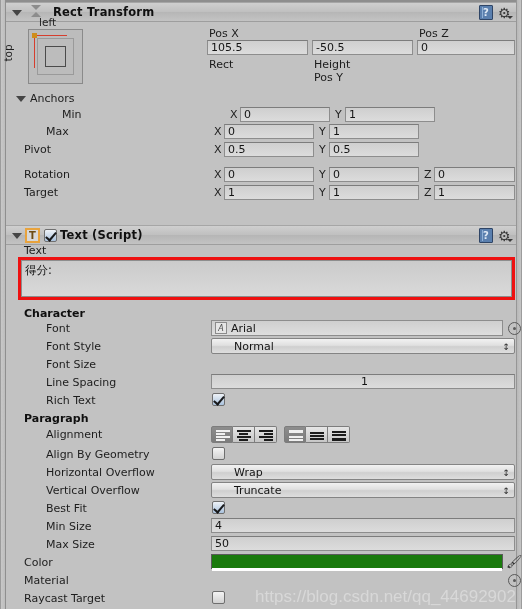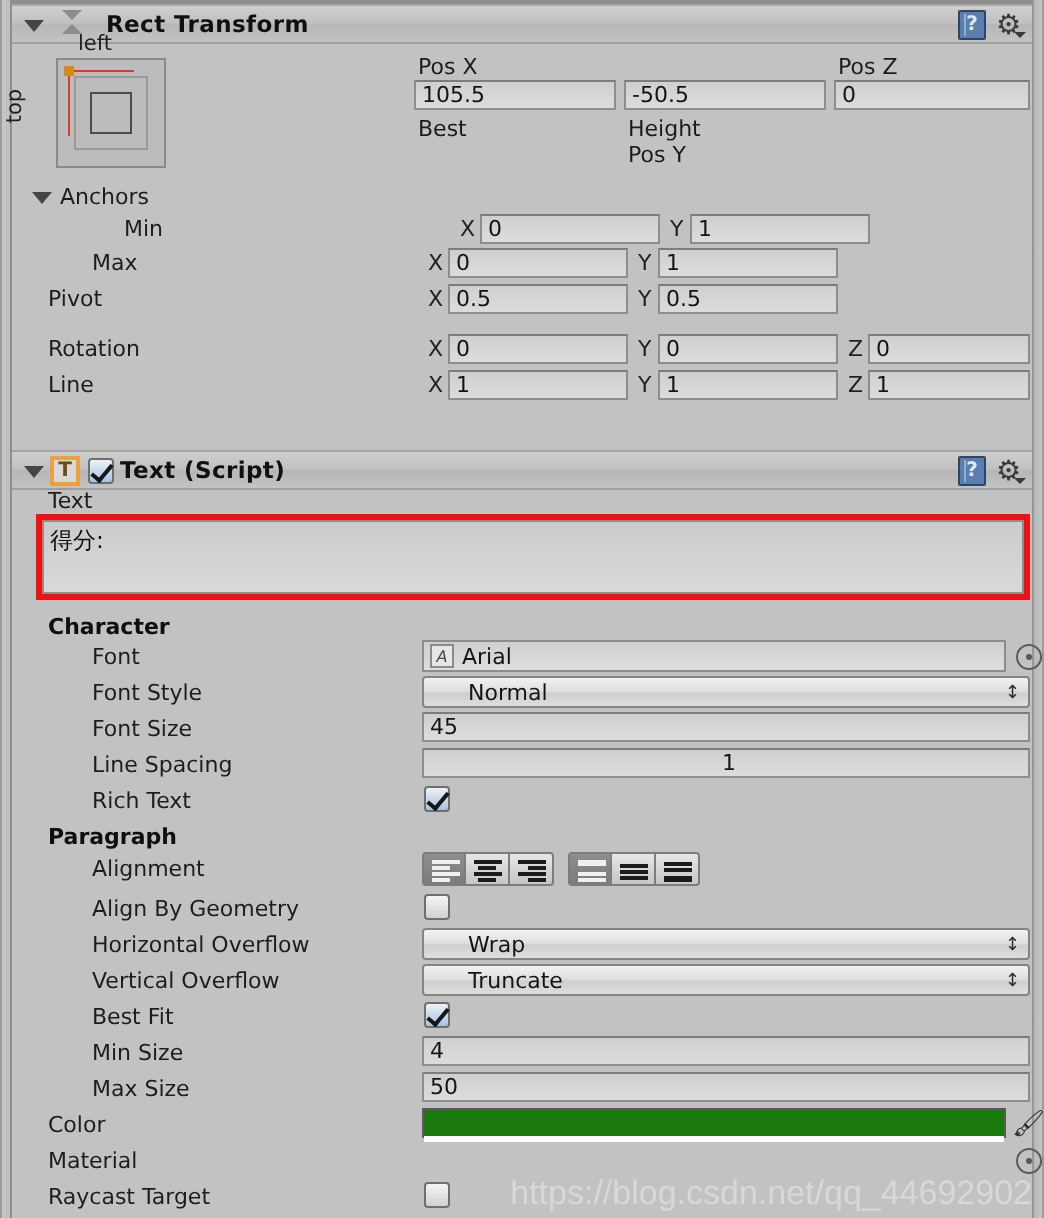--- a/index.html
+++ b/index.html
@@ -202,21 +202,21 @@
       <span style="position:absolute;left:308px;top:1px;margin-top:44px;">Pos Y</span>
       <span style="position:absolute;left:413px;top:1px;">Pos Z</span>
     </div>
     <div style="position:absolute;left:0;top:38px;width:510px;height:17px;">
       <span class="field" style="left:201px;top:0;width:101px;">105.5</span>
       <span class="field" style="left:306px;top:0;width:101px;">-50.5</span>
       <span class="field" style="left:411px;top:0;width:98px;">0</span>
     </div>
 
     <div style="position:absolute;left:0;top:55px;width:510px;height:16px;">
-      <span style="position:absolute;left:203px;top:1px;">Best</span>
+      <span style="position:absolute;left:203px;top:1px;">Rect</span>
       <span style="position:absolute;left:308px;top:1px;">Height</span>
     </div>
 
     <div class="row" style="position:absolute;left:0;top:88px;width:510px;">
       <span class="foldout" style="position:absolute;left:8px;top:2px;margin:0;"></span>
       <span class="lbl" style="left:24px;">Anchors</span>
     </div>
 
     <div class="row" style="position:absolute;left:16px;top:104px;width:510px;text-decoration:underline;">
       <span class="lbl ind">Min</span>
@@ -246,21 +246,21 @@
       <span class="lbl" style="left:18px;">Rotation</span>
       <span class="axis" style="left:208px;">X</span>
       <span class="field" style="left:218px;top:1px;width:90px;">0</span>
       <span class="axis" style="left:313px;">Y</span>
       <span class="field" style="left:323px;top:1px;width:90px;">0</span>
       <span class="axis" style="left:418px;">Z</span>
       <span class="field" style="left:428px;top:1px;width:81px;">0</span>
     </div>
 
     <div class="row" style="position:absolute;left:0;top:182px;width:510px;">
-      <span class="lbl" style="left:18px;">Line</span>
+      <span class="lbl" style="left:18px;">Target</span>
       <span class="axis" style="left:208px;">X</span>
       <span class="field" style="left:218px;top:1px;width:90px;">1</span>
       <span class="axis" style="left:313px;">Y</span>
       <span class="field" style="left:323px;top:1px;width:90px;">1</span>
       <span class="axis" style="left:418px;">Z</span>
       <span class="field" style="left:428px;top:1px;width:81px;">1</span>
     </div>
 
 
     <div class="comp-header" style="position:absolute;left:0;top:223px;width:510px;">
@@ -296,21 +296,20 @@
     <div class="row" style="position:absolute;left:0;top:336px;width:510px;">
       <span class="lbl ind">Font Style</span>
       <span class="popup" style="left:205px;top:0;width:304px;">
         <span>Normal</span>
         <span class="arrows">↕</span>
       </span>
     </div>
 
     <div class="row" style="position:absolute;left:0;top:354px;width:510px;">
       <span class="lbl ind">Font Size</span>
-      <span class="field" style="left:205px;top:0;width:304px;">45</span>
     </div>
 
     <div class="row" style="position:absolute;left:0;top:372px;width:510px;text-align:center;">
       <span class="lbl ind">Line Spacing</span>
       <span class="field" style="left:205px;top:0;width:304px;">1</span>
     </div>
 
     <div class="row" style="position:absolute;left:0;top:390px;width:510px;">
       <span class="lbl ind">Rich Text</span>
       <span class="chk on blue" style="position:absolute;left:206px;top:1px;"></span>

